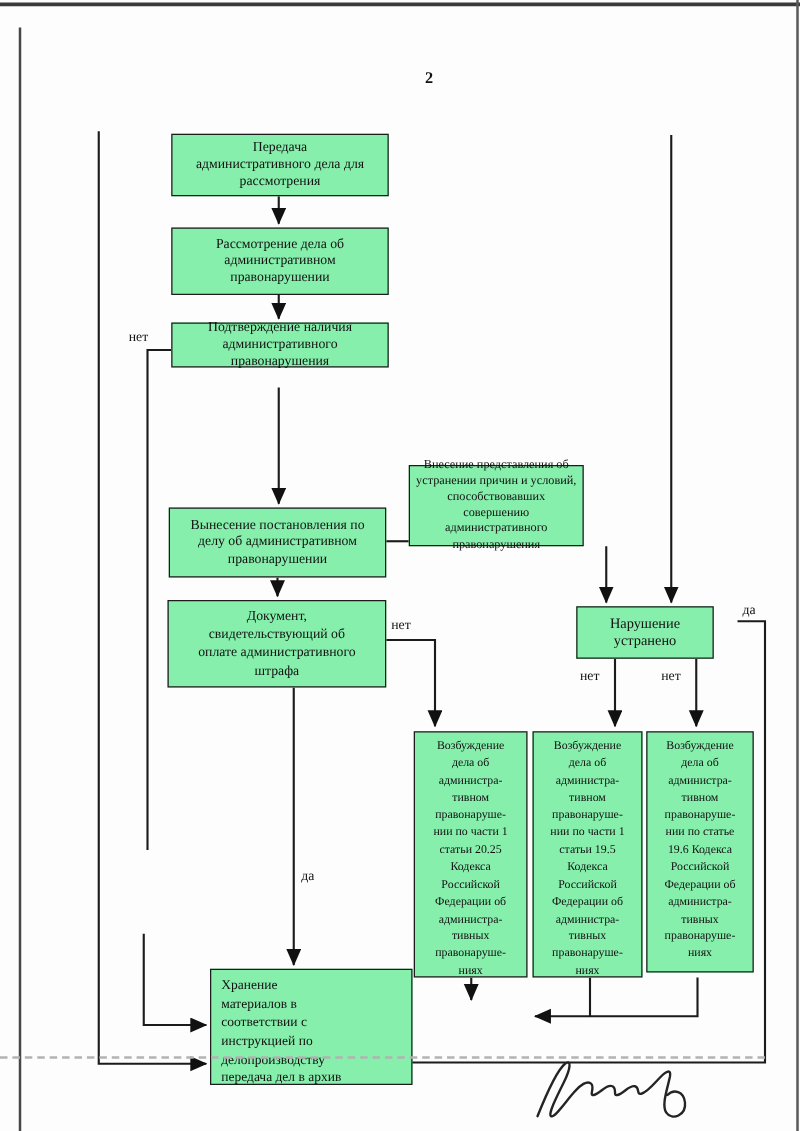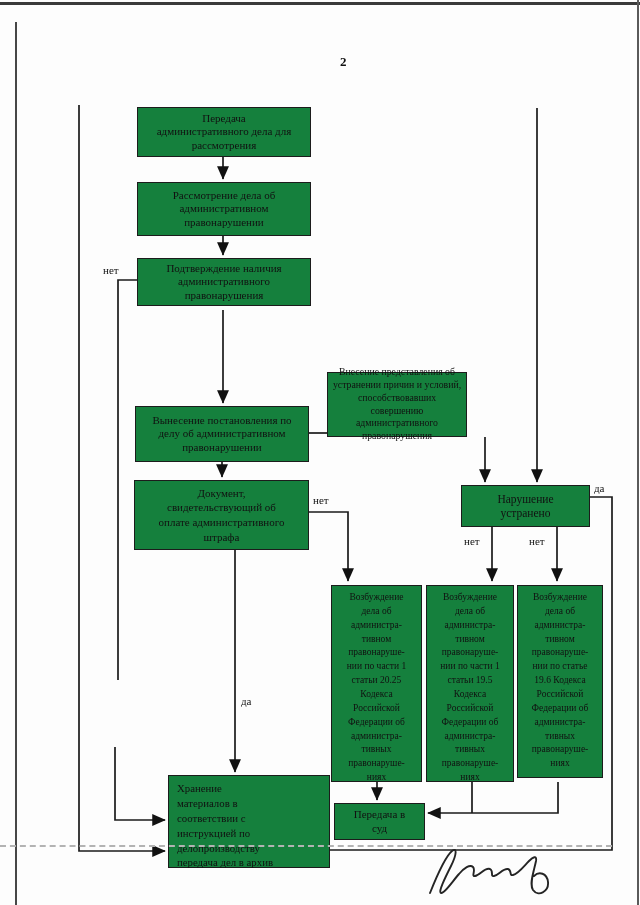--- a/index.html
+++ b/index.html
@@ -17,39 +17,39 @@
   .border-right{position:absolute;left:637px;top:0;width:2px;height:905px;background:#5a5a5a;}
   .dash-artifact{position:absolute;left:0;top:845px;width:612px;border-top:2px dashed #b3b3b3;z-index:6;}
 
   .page-number{position:absolute;left:340px;top:54px;font-size:13px;font-weight:600;}
 
   svg.connectors{position:absolute;left:0;top:0;z-index:1;}
   .node{
     position:absolute;
     box-sizing:border-box;
     border:1.6px solid #1c1c1c;
-    background:#15803d;
+    background:#86efac;
     display:flex;align-items:center;justify-content:center;
     text-align:center;
     white-space:pre-line;
     line-height:1.24;
     font-size:11px;
     padding:2px 3px;
     z-index:2;
   }
   .node.small{font-size:9.5px;line-height:1.46;align-items:flex-start;padding-top:5px;}
   .node.left{align-items:flex-start;justify-content:flex-start;text-align:left;padding:5px 2px 2px 8px;font-size:10.8px;line-height:1.38;}
 
   .p-n1{left:137px;top:107px;width:174px;height:50px;}
   .p-n2{left:137px;top:182px;width:174px;height:54px;}
-  .p-n3{left:137px;top:258px;width:174px;height:48px;}
+  .p-n3{left:137px;top:258px;width:174px;height:36px;}
   .p-n4{left:135px;top:406px;width:174px;height:56px;}
   .p-n5{left:327px;top:372px;width:140px;height:65px;font-size:9.8px;line-height:1.3;}
   .p-n6{left:134px;top:480px;width:175px;height:70px;line-height:1.32;}
-  .p-n7{left:461px;top:485px;width:129px;height:42px;font-size:11.5px;}
+  .p-n7{left:461px;top:485px;width:110px;height:42px;font-size:11.5px;}
   .p-n8{left:331px;top:585px;width:91px;height:197px;}
   .p-n9{left:426px;top:585px;width:88px;height:197px;}
   .p-n10{left:517px;top:585px;width:86px;height:193px;}
   .p-n11{left:93px;top:680px;width:104px;height:67px;}
   .p-n12{left:168px;top:775px;width:162px;height:93px;line-height:1.42;}
   .p-n13{left:334px;top:803px;width:91px;height:37px;}
 
   .edge-label{position:absolute;font-size:11px;z-index:3;}
   .lbl-net1{left:103px;top:264px;}
   .lbl-net2{left:313px;top:494px;}
@@ -162,22 +162,20 @@
 администра-
 тивных
 правонаруше-
 ниях</div>
   <div class="node left p-n12">Хранение
 материалов в
 соответствии с
 инструкцией по
 делопроизводству
 передача дел в архив</div>
-  <div class="node p-n13">Передача в
-суд</div>
 
   <span class="edge-label lbl-net1">нет</span>
   <span class="edge-label lbl-net2">нет</span>
   <span class="edge-label lbl-da1">да</span>
   <span class="edge-label lbl-net3">нет</span>
   <span class="edge-label lbl-net4">нет</span>
   <span class="edge-label lbl-da2">да</span>
 
   <div class="dash-artifact"></div>
 

